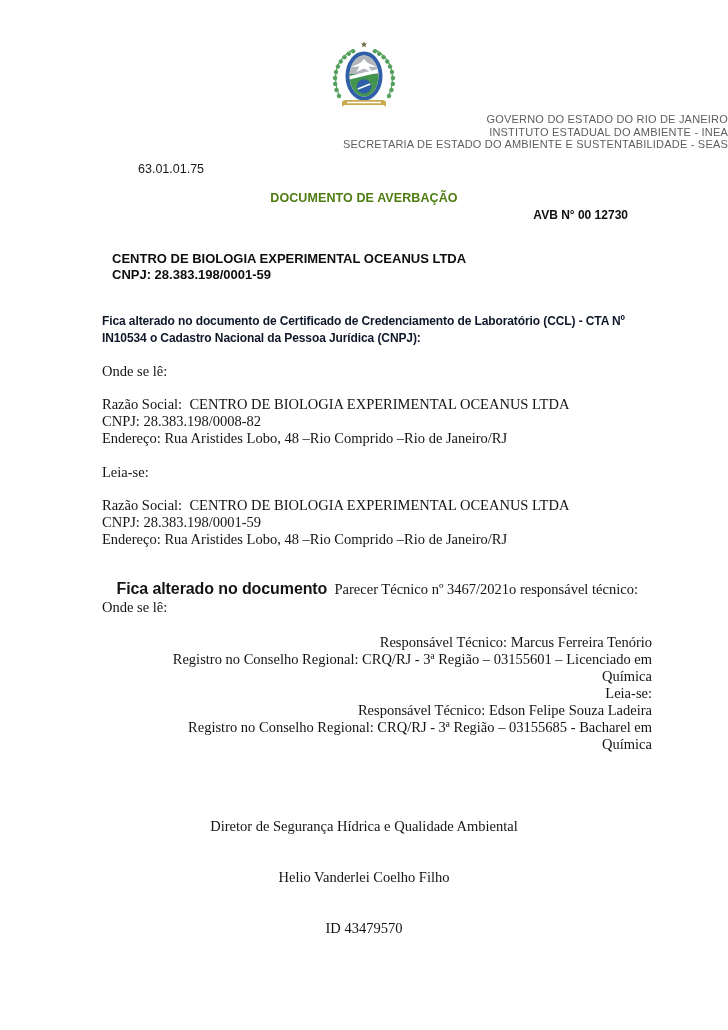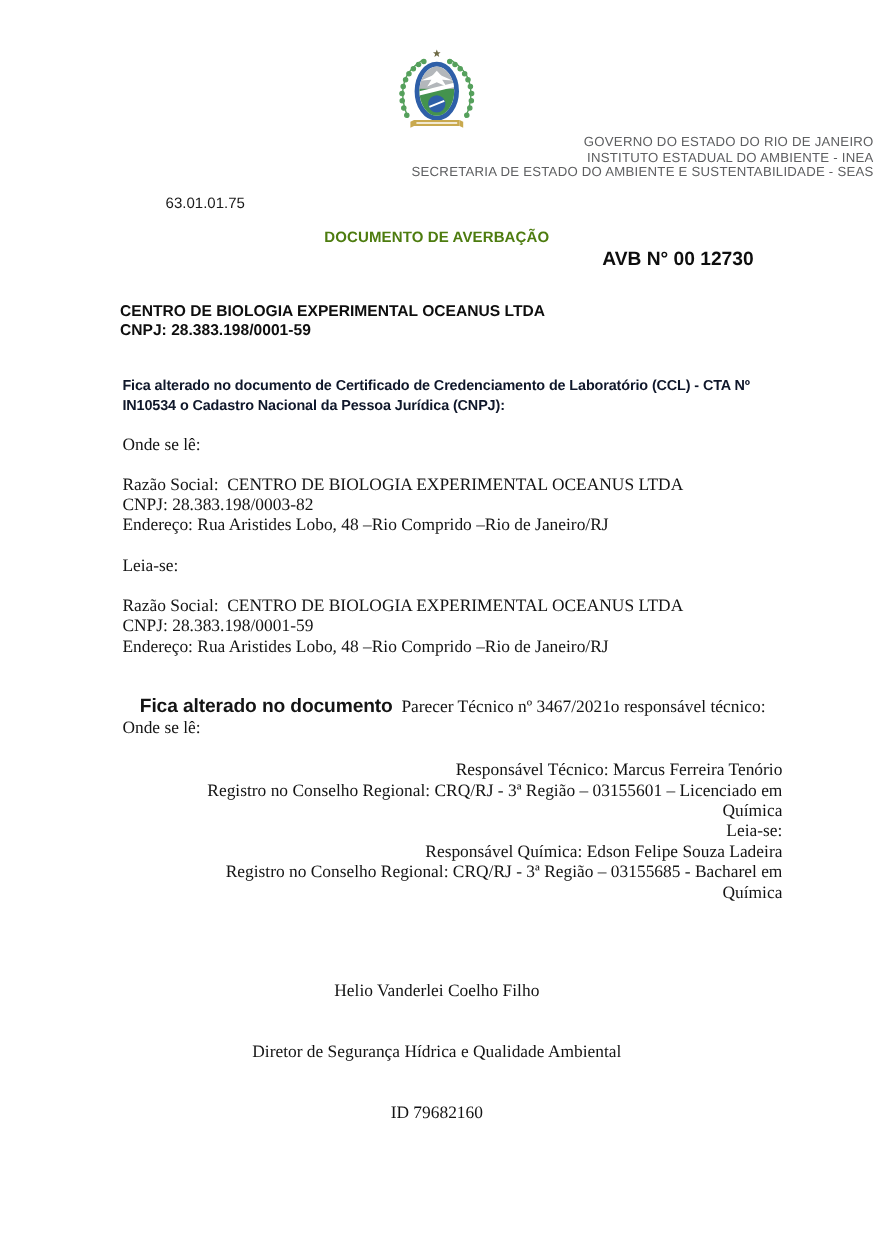--- a/index.html
+++ b/index.html
@@ -19,21 +19,21 @@
     font-size:14.5px;line-height:17px;
     color:#141414;
     white-space:pre-wrap;
   }
   .gov-header{
     font-size:11px;line-height:12.5px;
     color:#5d5e60;letter-spacing:.2px;
   }
   .doc-code{font-size:12.5px;color:#1a1a1a;}
   .doc-title{font-size:12.5px;font-weight:bold;letter-spacing:.1px;color:#4d7c0f;}
-  .avb{font-size:16px;font-weight:bold;color:#0e0e0e;}
+  .avb{font-size:12px;font-weight:bold;color:#0e0e0e;}
   .company-line{font-size:13px;font-weight:bold;line-height:16px;color:#0e0e0e;white-space:pre;}
   .intro-line{font-size:12px;font-weight:bold;line-height:17px;letter-spacing:-0.1px;color:#0f172a;white-space:pre;}
   .mixed-bold{font-family:"Liberation Sans",sans-serif;font-size:16px;font-weight:bold;letter-spacing:-0.1px;}
   .sig{line-height:17px;}
 </style>
 </head>
 <body>
 
 <div class="page">
 
@@ -94,35 +94,35 @@
     <div>INSTITUTO ESTADUAL DO AMBIENTE - INEA</div>
     <div>SECRETARIA DE ESTADO DO AMBIENTE E SUSTENTABILIDADE - SEAS</div>
   </div>
 
   <div class="abs sans doc-code" style="top:162px;left:116px;margin-left:22px;">63.01.01.75</div>
 
   <div class="abs center doc-title" style="top:191px;">DOCUMENTO DE AVERBAÇÃO</div>
 
   <div class="abs avb" style="top:208px;right:100px;">AVB N° 00 12730</div>
 
-  <div class="abs" style="top:251px;left:100px;">
+  <div class="abs" style="top:251px;left:112px;">
     <div class="company-line">CENTRO DE BIOLOGIA EXPERIMENTAL OCEANUS LTDA</div>
     <div class="company-line">CNPJ: 28.383.198/0001-59</div>
   </div>
 
   <div class="abs" style="top:313px;left:102px;width:528px;">
     <div class="intro-line">Fica alterado no documento de Certificado de Credenciamento de Laboratório (CCL) - CTA Nº</div>
     <div class="intro-line">IN10534 o Cadastro Nacional da Pessoa Jurídica (CNPJ):</div>
   </div>
 
   <div class="abs serif" style="top:363px;left:102px;">Onde se lê:</div>
 
   <div class="abs" style="top:396px;left:102px;width:560px;">
     <div class="serif">Razão Social:  CENTRO DE BIOLOGIA EXPERIMENTAL OCEANUS LTDA</div>
-    <div class="serif">CNPJ: 28.383.198/0003-82</div>
+    <div class="serif">CNPJ: 28.383.198/0008-82</div>
     <div class="serif">Endereço: Rua Aristides Lobo, 48 –Rio Comprido –Rio de Janeiro/RJ</div>
   </div>
 
   <div class="abs serif" style="top:464px;left:102px;">Leia-se:</div>
 
   <div class="abs" style="top:497px;left:102px;width:560px;">
     <div class="serif">Razão Social:  CENTRO DE BIOLOGIA EXPERIMENTAL OCEANUS LTDA</div>
     <div class="serif">CNPJ: 28.383.198/0001-59</div>
     <div class="serif">Endereço: Rua Aristides Lobo, 48 –Rio Comprido –Rio de Janeiro/RJ</div>
   </div>
@@ -131,24 +131,24 @@
     <span class="mixed-bold">Fica alterado no documento</span><span>  Parecer Técnico nº 3467/2021o responsável técnico:</span>
   </div>
 
   <div class="abs serif" style="top:599px;left:102px;">Onde se lê:</div>
 
   <div class="abs" style="top:634px;left:92px;width:560px;text-align:right;">
     <div class="serif">Responsável Técnico: Marcus Ferreira Tenório</div>
     <div class="serif">Registro no Conselho Regional: CRQ/RJ - 3ª Região – 03155601 – Licenciado em</div>
     <div class="serif">Química</div>
     <div class="serif">Leia-se:</div>
-    <div class="serif">Responsável Química: Edson Felipe Souza Ladeira</div>
+    <div class="serif">Responsável Técnico: Edson Felipe Souza Ladeira</div>
     <div class="serif">Registro no Conselho Regional: CRQ/RJ - 3ª Região – 03155685 - Bacharel em</div>
     <div class="serif">Química</div>
   </div>
 
   <div class="abs center serif sig" style="top:784px;">
+    <div>Diretor de Segurança Hídrica e Qualidade Ambiental</div>
     <div>Helio Vanderlei Coelho Filho</div>
-    <div>Diretor de Segurança Hídrica e Qualidade Ambiental</div>
-    <div>ID 79682160</div>
+    <div>ID 43479570</div>
   </div>
 
 </div>
 
 </body></html>

